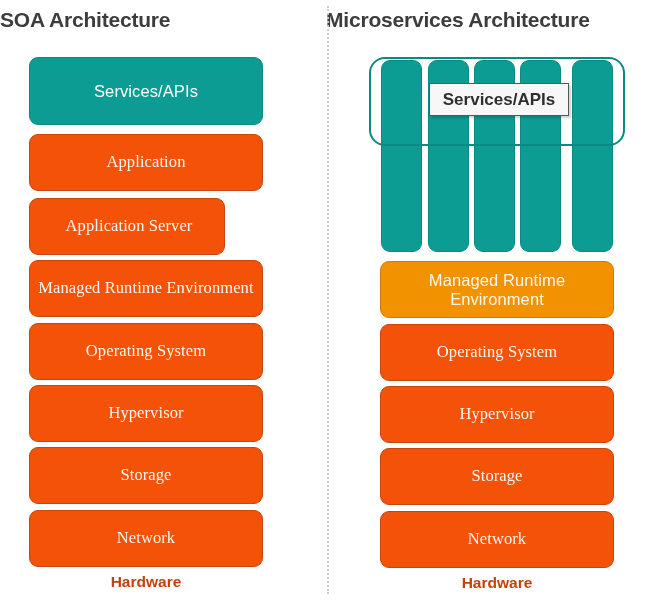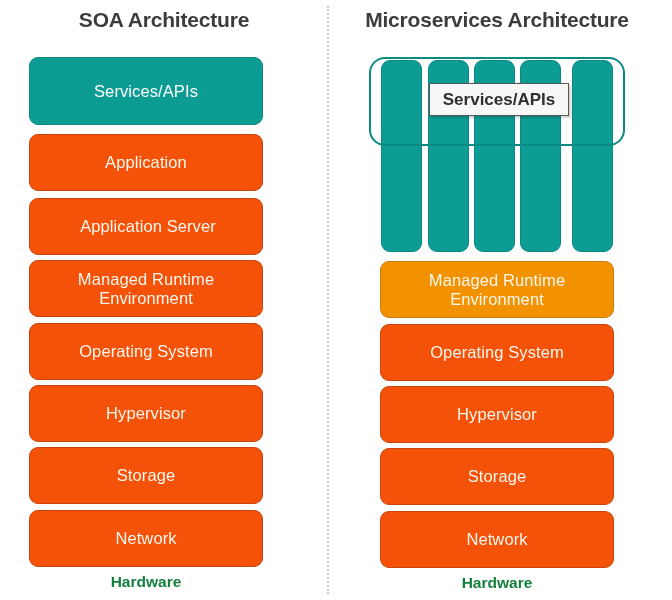--- a/index.html
+++ b/index.html
@@ -17,21 +17,20 @@
     position: relative;
     width: 672px;
     height: 600px;
     background: #ffffff;
   }
 
   
   .col-title {
     position: absolute;
     top: 8px;
-    text-align: center;
     font-size: 21px;
     font-weight: bold;
     color: #3c3c3b;
     letter-spacing: -0.2px;
     white-space: nowrap;
   }
   #title-left  { left: 0;   width: 328px; }
   #title-right { left: 326px; width: 342px; }
 
   
@@ -60,32 +59,33 @@
     padding: 0 8px;
   }
   .box.teal {
     background: #0c9c94;
     border: 1px solid #0a8a83;
     color: #ffffff;
   }
   .box.orange {
     background: #f45109;
     border: 1px solid #c8460d;
+    font-family: Liberation Serif, serif;
   }
   .box.amber {
     background: #f39200;
     border: 1px solid #c97c10;
   }
 
   .hw-label {
     position: absolute;
     text-align: center;
     font-size: 15.5px;
     font-weight: bold;
-    color: #15803d;
+    color: #c2410c;
   }
 
   
   #ms-outline {
     position: absolute;
     left: 369px;
     top: 57px;
     width: 256px;
     height: 89px;
     box-sizing: border-box;
@@ -135,21 +135,21 @@
 
   <div id="divider"></div>
 
   <div id="soa-stack">
       <div class="box teal" style="left: 29px; width: 234px; top: 57px; height: 68px; background: rgb(12, 156, 148);">
         <span>Services/APIs</span>
       </div>
       <div class="box orange" style="left: 29px; width: 234px; top: 134px; height: 57px; background: rgb(244, 81, 9);">
         <span>Application</span>
       </div>
-      <div class="box orange" style="left: 29px; width: 234px; top: 198px; height: 57px; background: rgb(244, 81, 9); padding-left: 12px;">
+      <div class="box orange" style="left: 29px; width: 196px; top: 198px; height: 57px; background: rgb(244, 81, 9); padding-left: 12px;">
         <span>Application Server</span>
       </div>
       <div class="box orange" style="left: 29px; width: 234px; top: 260px; height: 57px; background: rgb(244, 81, 9);">
         <span>Managed Runtime Environment</span>
       </div>
       <div class="box orange" style="left: 29px; width: 234px; top: 323px; height: 57px; background: rgb(244, 81, 9);">
         <span>Operating System</span>
       </div>
       <div class="box orange" style="left: 29px; width: 234px; top: 385px; height: 57px; background: rgb(244, 81, 9);">
         <span>Hypervisor</span>

